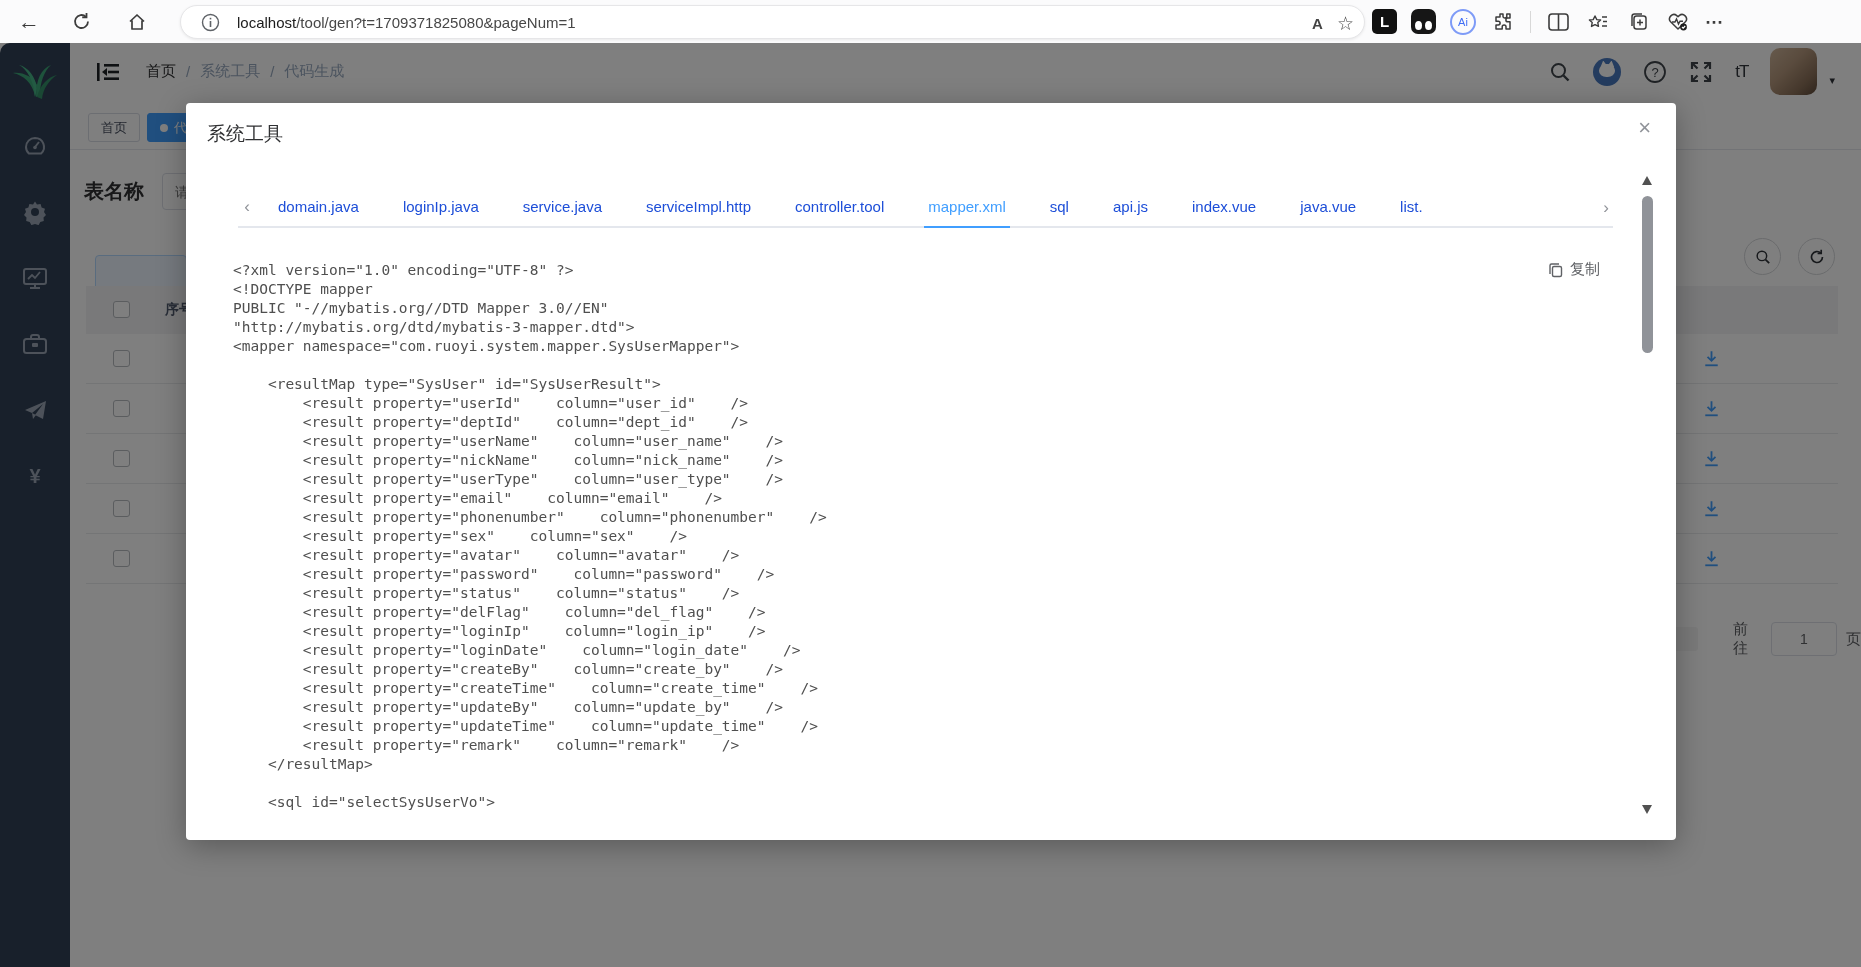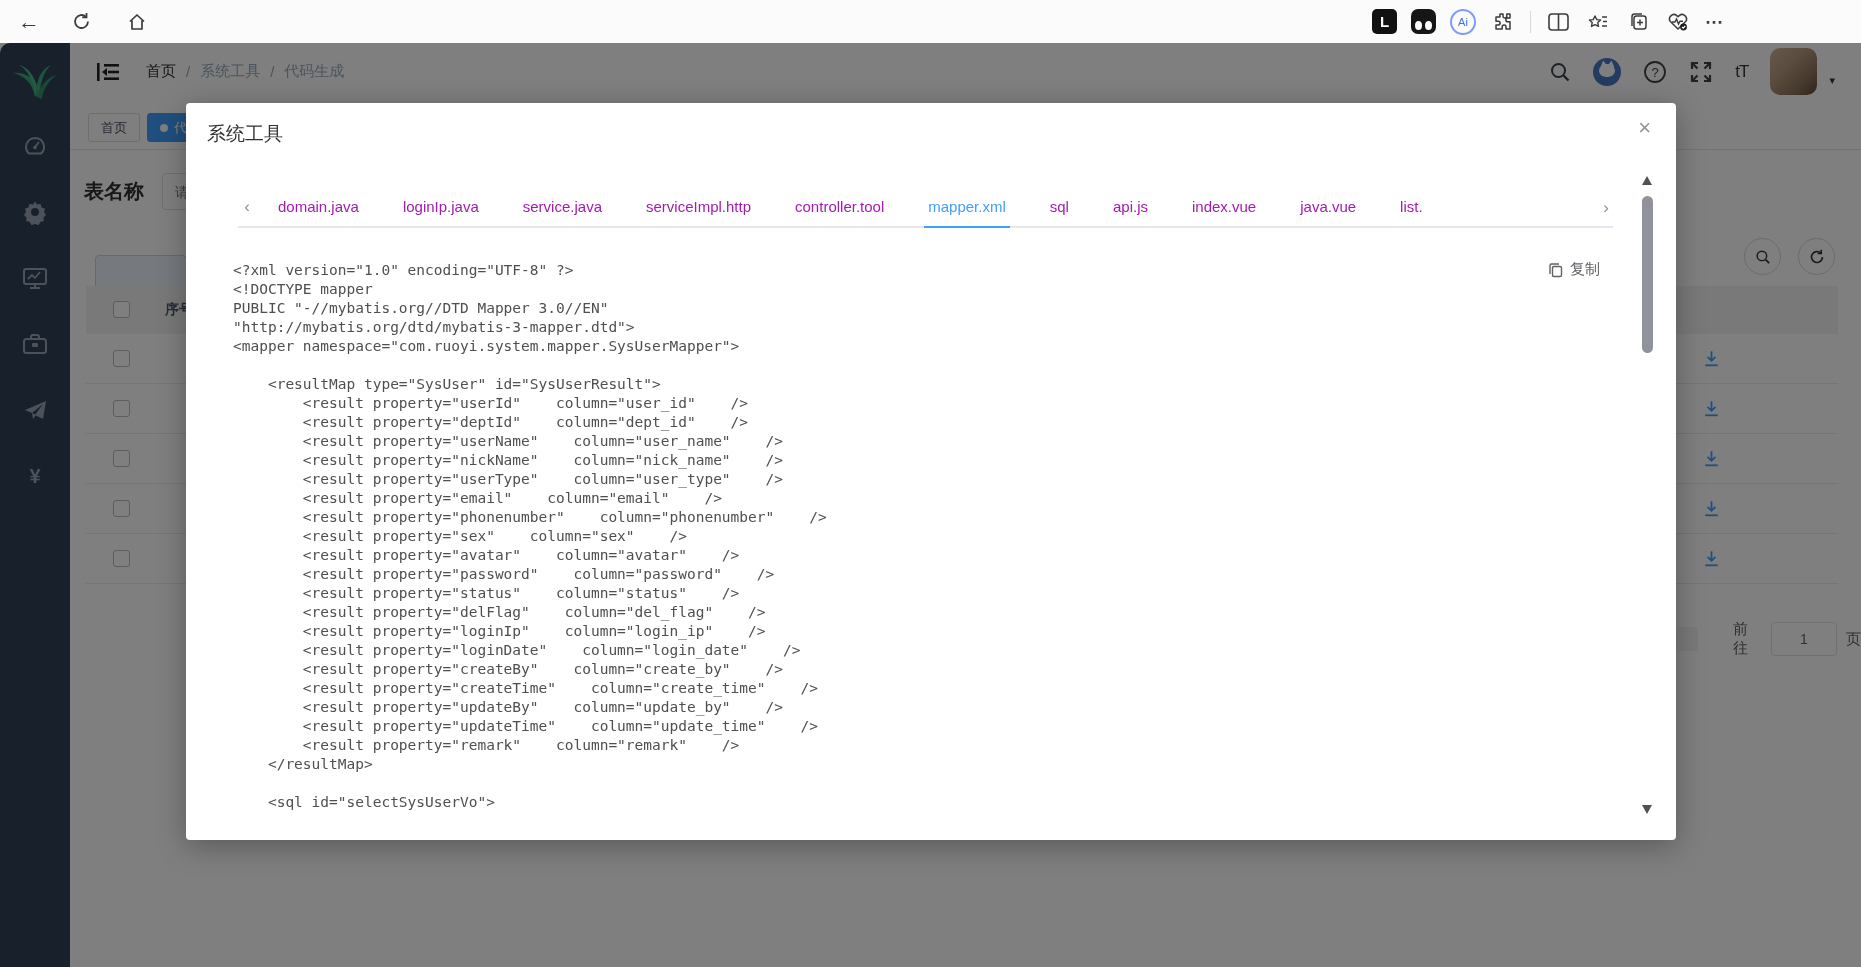--- a/index.html
+++ b/index.html
@@ -82,21 +82,21 @@
 
   
   .mask { position:absolute; left:0; top:43px; width:1861px; height:924px; background:rgba(0,0,0,0.5); }
   .modal { position:absolute; left:186px; top:103px; width:1490px; height:737px; background:#fff; border-radius:4px; box-shadow:0 6px 30px rgba(0,0,0,0.3); }
   .modal-title { position:absolute; left:21px; top:18px; font-size:19px; color:#303133; }
   .modal-close { position:absolute; right:25px; top:14px; font-size:22px; color:#909399; line-height:1; }
 
   .tabs { position:absolute; left:52px; top:85px; width:1375px; height:40px; border-bottom:2px solid #e4e7ed; display:flex; align-items:center; }
   .tab-arrow { color:#909399; font-size:17px; width:18px; flex:0 0 auto; text-align:center; }
   .tab-arrow-r { position:absolute; right:-2px; top:0; line-height:40px; }
-  .tab { padding:0 22px; font-size:15px; color:#a21caf; line-height:38px; white-space:nowrap; position:relative; flex:0 0 auto; }
+  .tab { padding:0 22px; font-size:15px; color:#1d4ed8; line-height:38px; white-space:nowrap; position:relative; flex:0 0 auto; }
   .tab:first-of-type { padding-left:6px; }
   .tab.active { color:#409eff; }
   .tab.active::after { content:""; position:absolute; left:18px; right:18px; bottom:-2px; height:2px; background:#409eff; }
   .tab-trunc { padding-right:4px; }
 
   .copy-btn { position:absolute; right:76px; top:157px; display:flex; align-items:center; gap:6px; font-size:15px; color:#606266; }
   .code { position:absolute; left:47px; top:158px; width:1340px; height:555px; overflow:hidden; font-family:"DejaVu Sans Mono", monospace; font-size:14.5px; line-height:19px; color:#4f4f4f; white-space:pre; }
 
   .mscroll { position:absolute; right:23px; top:69px; width:11px; height:644px; }
   .msc-up, .msc-down { position:absolute; left:0; width:0; height:0; border-left:5.5px solid transparent; border-right:5.5px solid transparent; }
@@ -114,20 +114,34 @@
     <div class="bicon nav-refresh">
       <svg width="19" height="19" viewBox="0 0 19 19">
           <path d="M16 9.5a6.5 6.5 0 1 1-2-4.7" fill="none" stroke="#3c3c3c" stroke-width="1.8"></path>
           <path d="M14.5 1v4.3h-4.3" fill="none" stroke="#3c3c3c" stroke-width="1.8"></path>
         </svg>
     </div>
     <div class="bicon nav-home">
       <svg width="20" height="20" viewBox="0 0 20 20">
           <path d="M3 9.5 10 3l7 6.5M5 8.5V17h10V8.5" fill="none" stroke="#3c3c3c" stroke-width="1.7" stroke-linejoin="round"></path>
         </svg>
+    </div>
+    <div class="url-pill">
+      <div class="bicon" style="margin-left:12px">
+        <svg width="19" height="19" viewBox="0 0 19 19">
+            <circle cx="9.5" cy="9.5" r="8" fill="none" stroke="#5f6368" stroke-width="1.4"></circle>
+            <rect x="8.7" y="8" width="1.6" height="6" fill="#5f6368"></rect>
+            <rect x="8.7" y="4.8" width="1.6" height="1.6" fill="#5f6368"></rect>
+          </svg>
+      </div>
+      <div class="url-text"><span class="url-host">localhost</span><span class="url-rest">/tool/gen?t=1709371825080&amp;pageNum=1</span></div>
+      <div class="pill-right">
+        <div class="read-aloud">A</div>
+        <div class="star">☆</div>
+      </div>
     </div>
     <div class="ext-strip">
       <div class="ext-L">L</div>
       <div class="ext-dots"></div>
       <div class="ext-ai">Ai</div>
       <div class="bicon" style="width:26px;height:26px">
         <svg width="22" height="22" viewBox="0 0 22 22">
             <path d="M8 3h3v2.2a1.9 1.9 0 1 0 3.8 0V3H18v4h-2.2a1.9 1.9 0 1 0 0 3.8H18V18h-4v-2.2a1.9 1.9 0 1 0-3.8 0V18H4v-4h2.2a1.9 1.9 0 1 0 0-3.8H4V6h4z" fill="none" stroke="#3c3c3c" stroke-width="1.5" stroke-linejoin="round"></path>
           </svg>
       </div>

